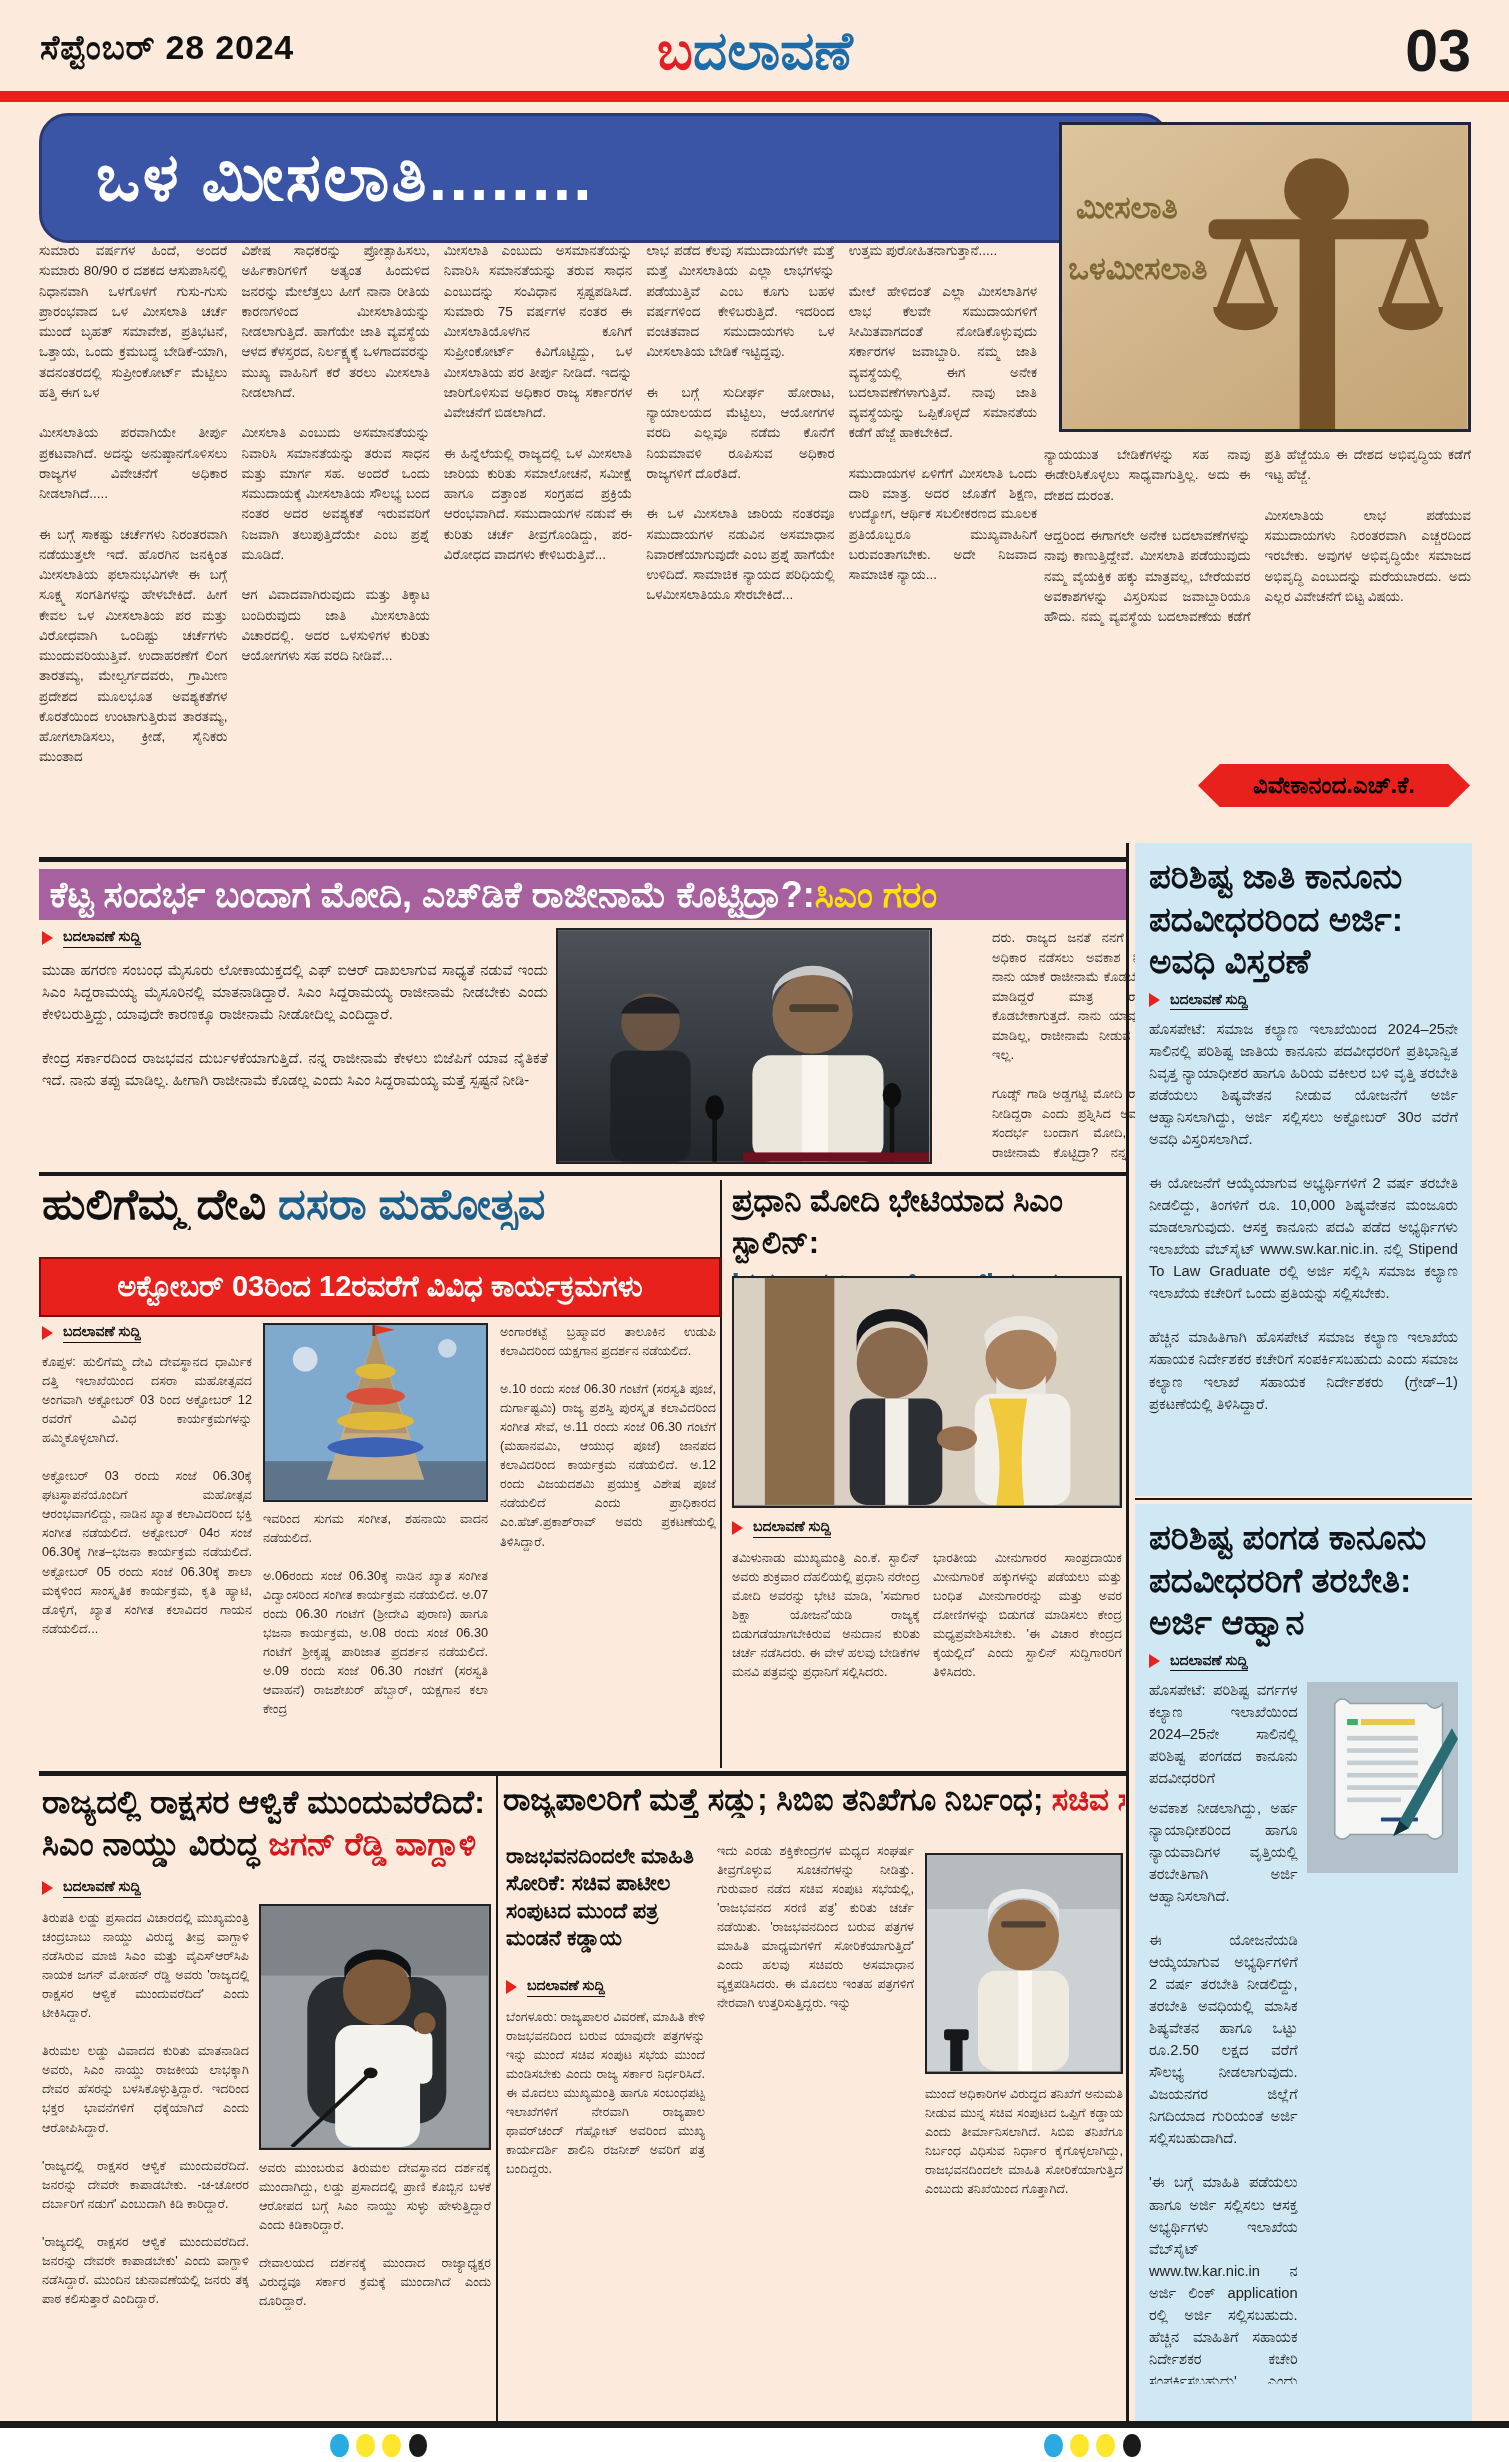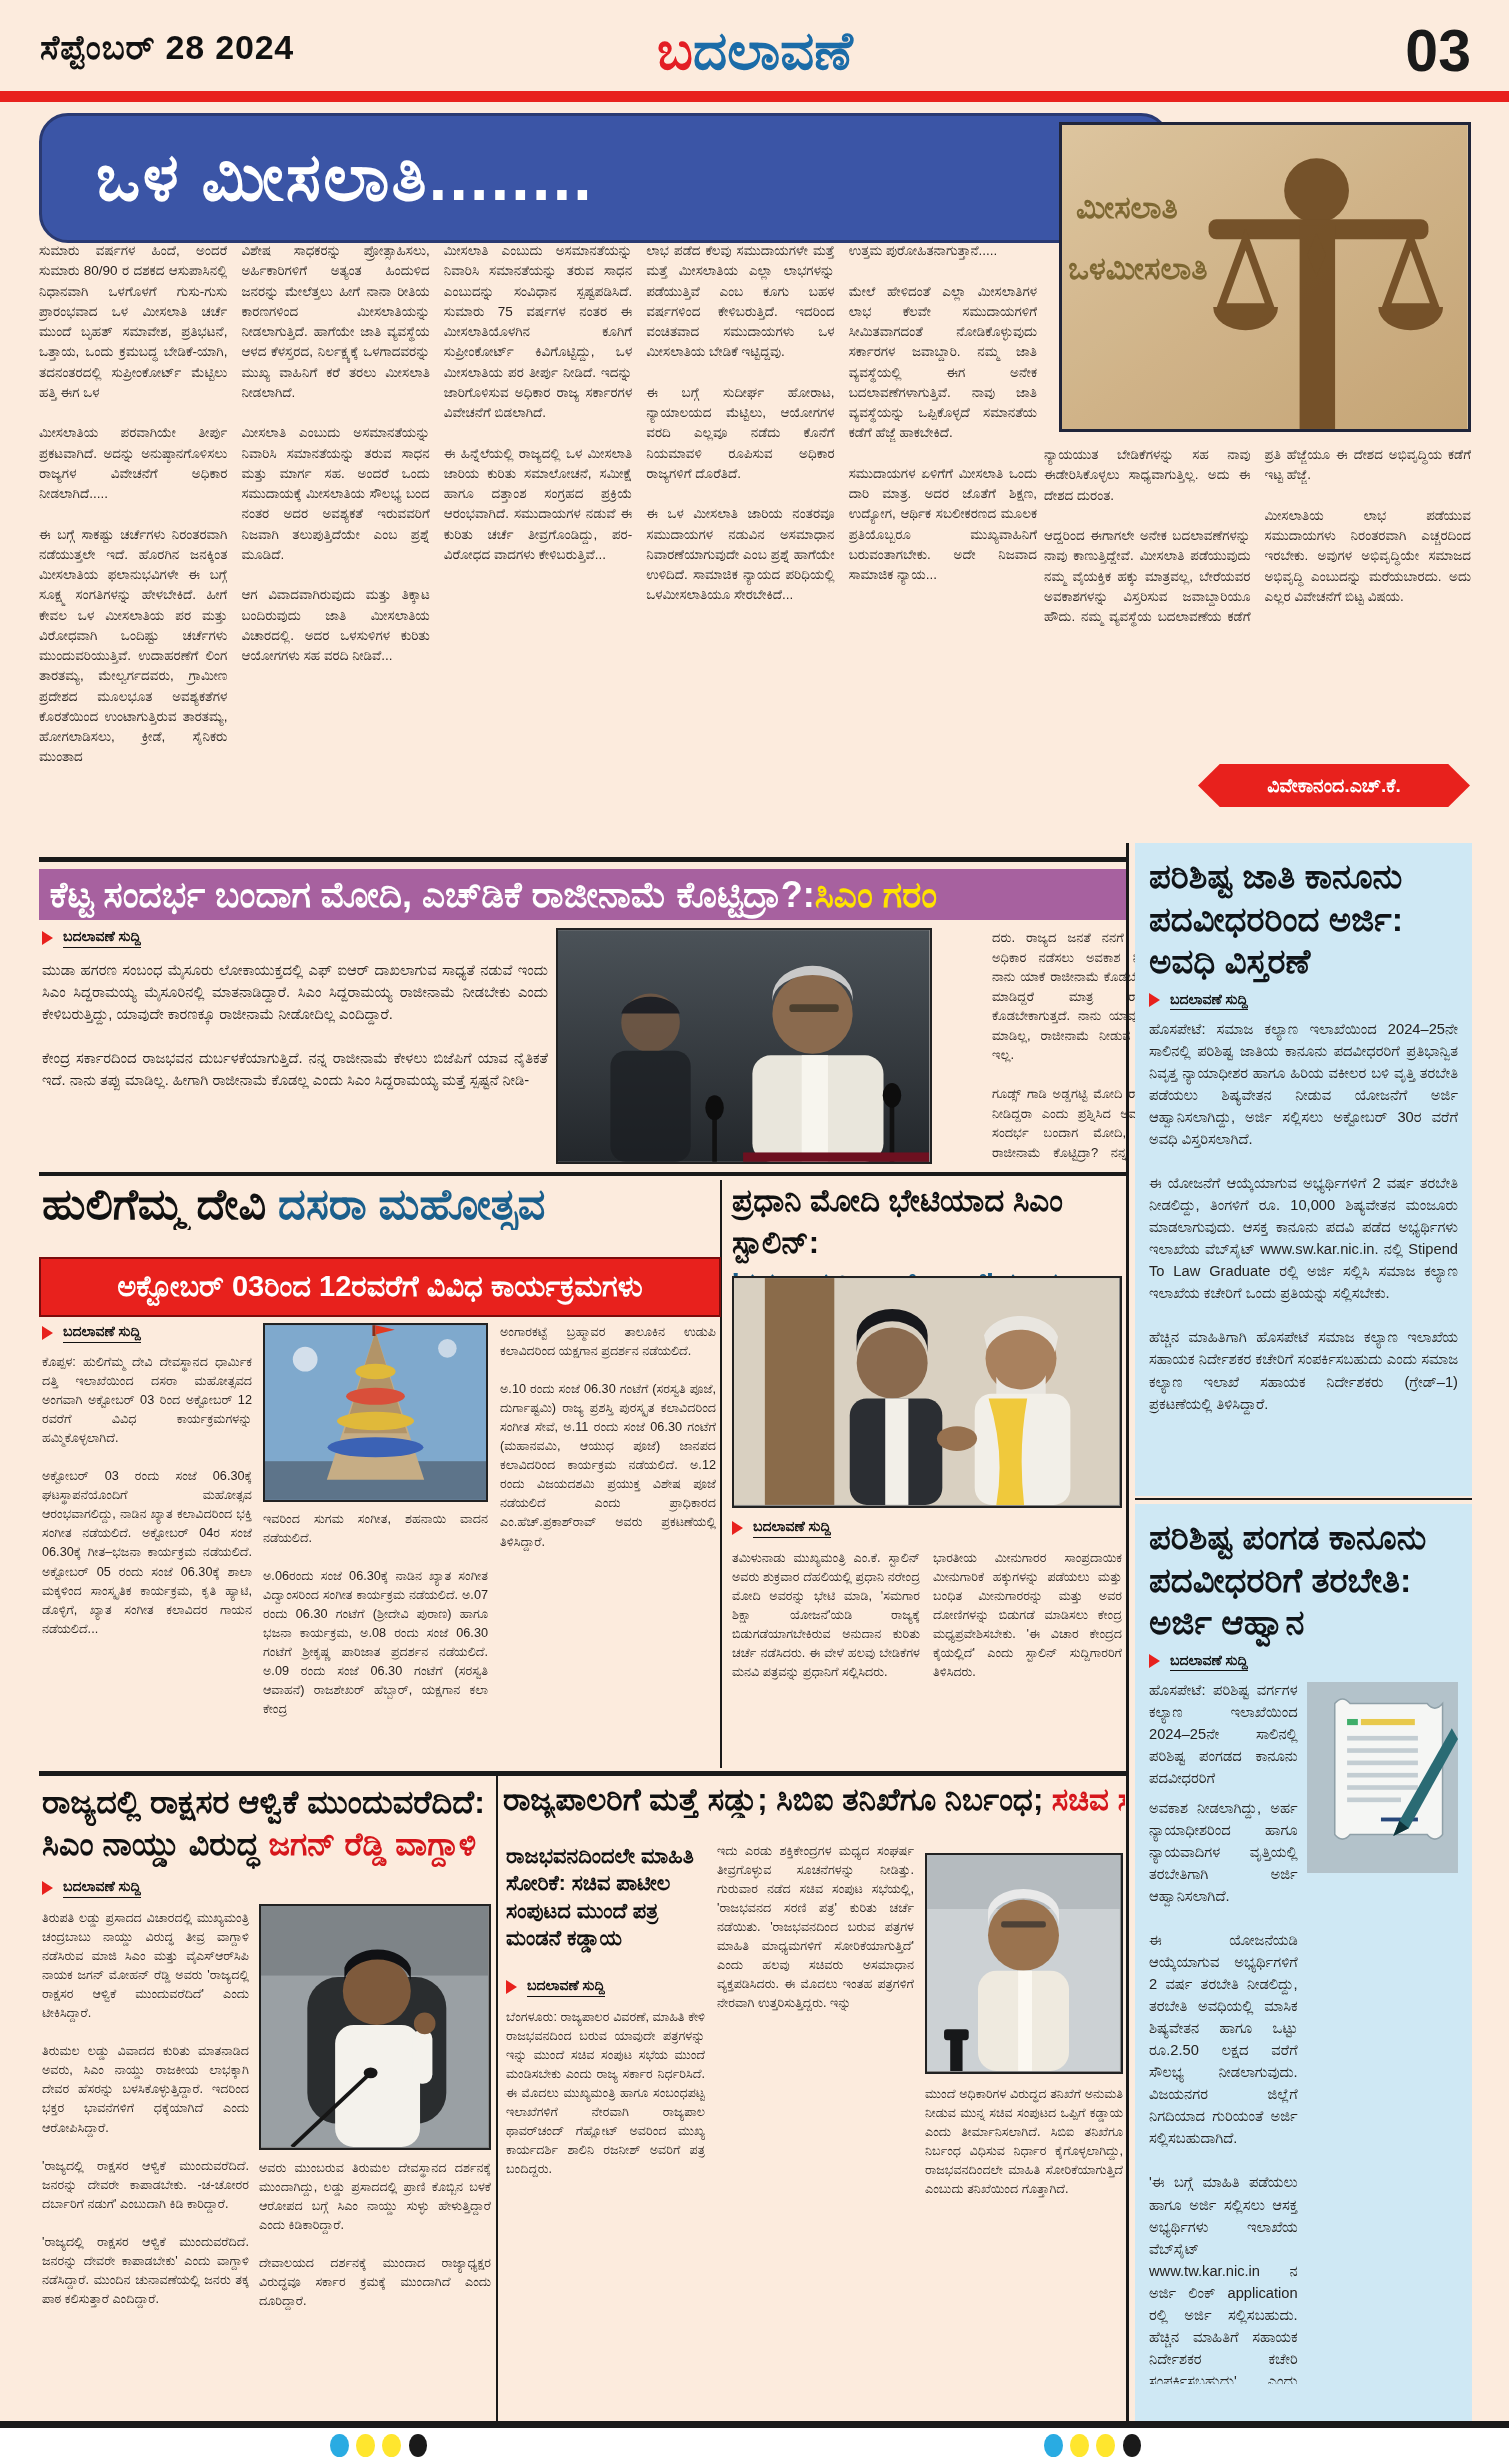--- a/index.html
+++ b/index.html
@@ -14,21 +14,21 @@
   .mast-page{right:39px;top:17px;font-size:59px;font-weight:bold;color:#1a1a1a;}
   .red-rule{left:0;top:91px;width:1510px;height:10.8px;background:#e8211d;}
   
   .main-banner{left:39px;top:113px;width:1131px;height:130px;background:#3b55a6;border:3.1px solid #2a3a72;border-radius:29px;box-sizing:border-box;display:flex;align-items:center;}
   .main-banner .hl{color:#ffffff;font-size:66px;font-weight:bold;padding-left:54px;letter-spacing:2.3px;white-space:nowrap;overflow:hidden;}
   .main-photo{left:1059px;top:122px;width:412px;height:310px;border:3.1px solid #20253a;box-sizing:border-box;background:#d9c09a;overflow:hidden;}
   .main-cols{left:39px;top:241px;width:998px;height:581px;display:flex;gap:14px;}
   .ncol{flex:1;font-size:13.5px;line-height:1.5;color:#26221f;text-align:justify;overflow:hidden;white-space:pre-line;}
   .main-right{left:1044px;top:445px;width:427px;height:309px;column-count:2;column-gap:14px;font-size:13.5px;line-height:1.5;color:#26221f;text-align:justify;overflow:hidden;white-space:pre-line;}
   .sig-banner{left:1198px;top:764px;width:272px;height:43px;background:#e8211d;clip-path:polygon(0 50%,8% 0,92% 0,100% 50%,92% 100%,8% 100%);display:flex;align-items:center;justify-content:center;}
-  .sig-banner span{color:#ffffff;font-weight:bold;font-size:19px;}
+  .sig-banner span{color:#000000;font-weight:bold;font-size:23px;}
   
   .hrule{background:#1a1a1a;}
   .vrule{background:#1a1a1a;}
   
   .cm-banner{left:39px;top:869px;width:1087px;height:51px;background:#a7619f;display:flex;align-items:center;overflow:hidden;}
   .cm-banner .w{color:#fff;font-size:36px;font-weight:bold;padding-left:10.8px;white-space:nowrap;}
   .cm-banner .y{color:#ffe200;font-size:36px;font-weight:bold;white-space:nowrap;}
   .byline{display:flex;align-items:center;gap:10px;}
   .byline .tri{width:0;height:0;border-top:7px solid transparent;border-bottom:7px solid transparent;border-left:11.6px solid #e8211d;}
   .byline .txt{font-weight:bold;font-size:14px;color:#111;border-bottom:1.5px solid #111;padding-bottom:1.5px;}

